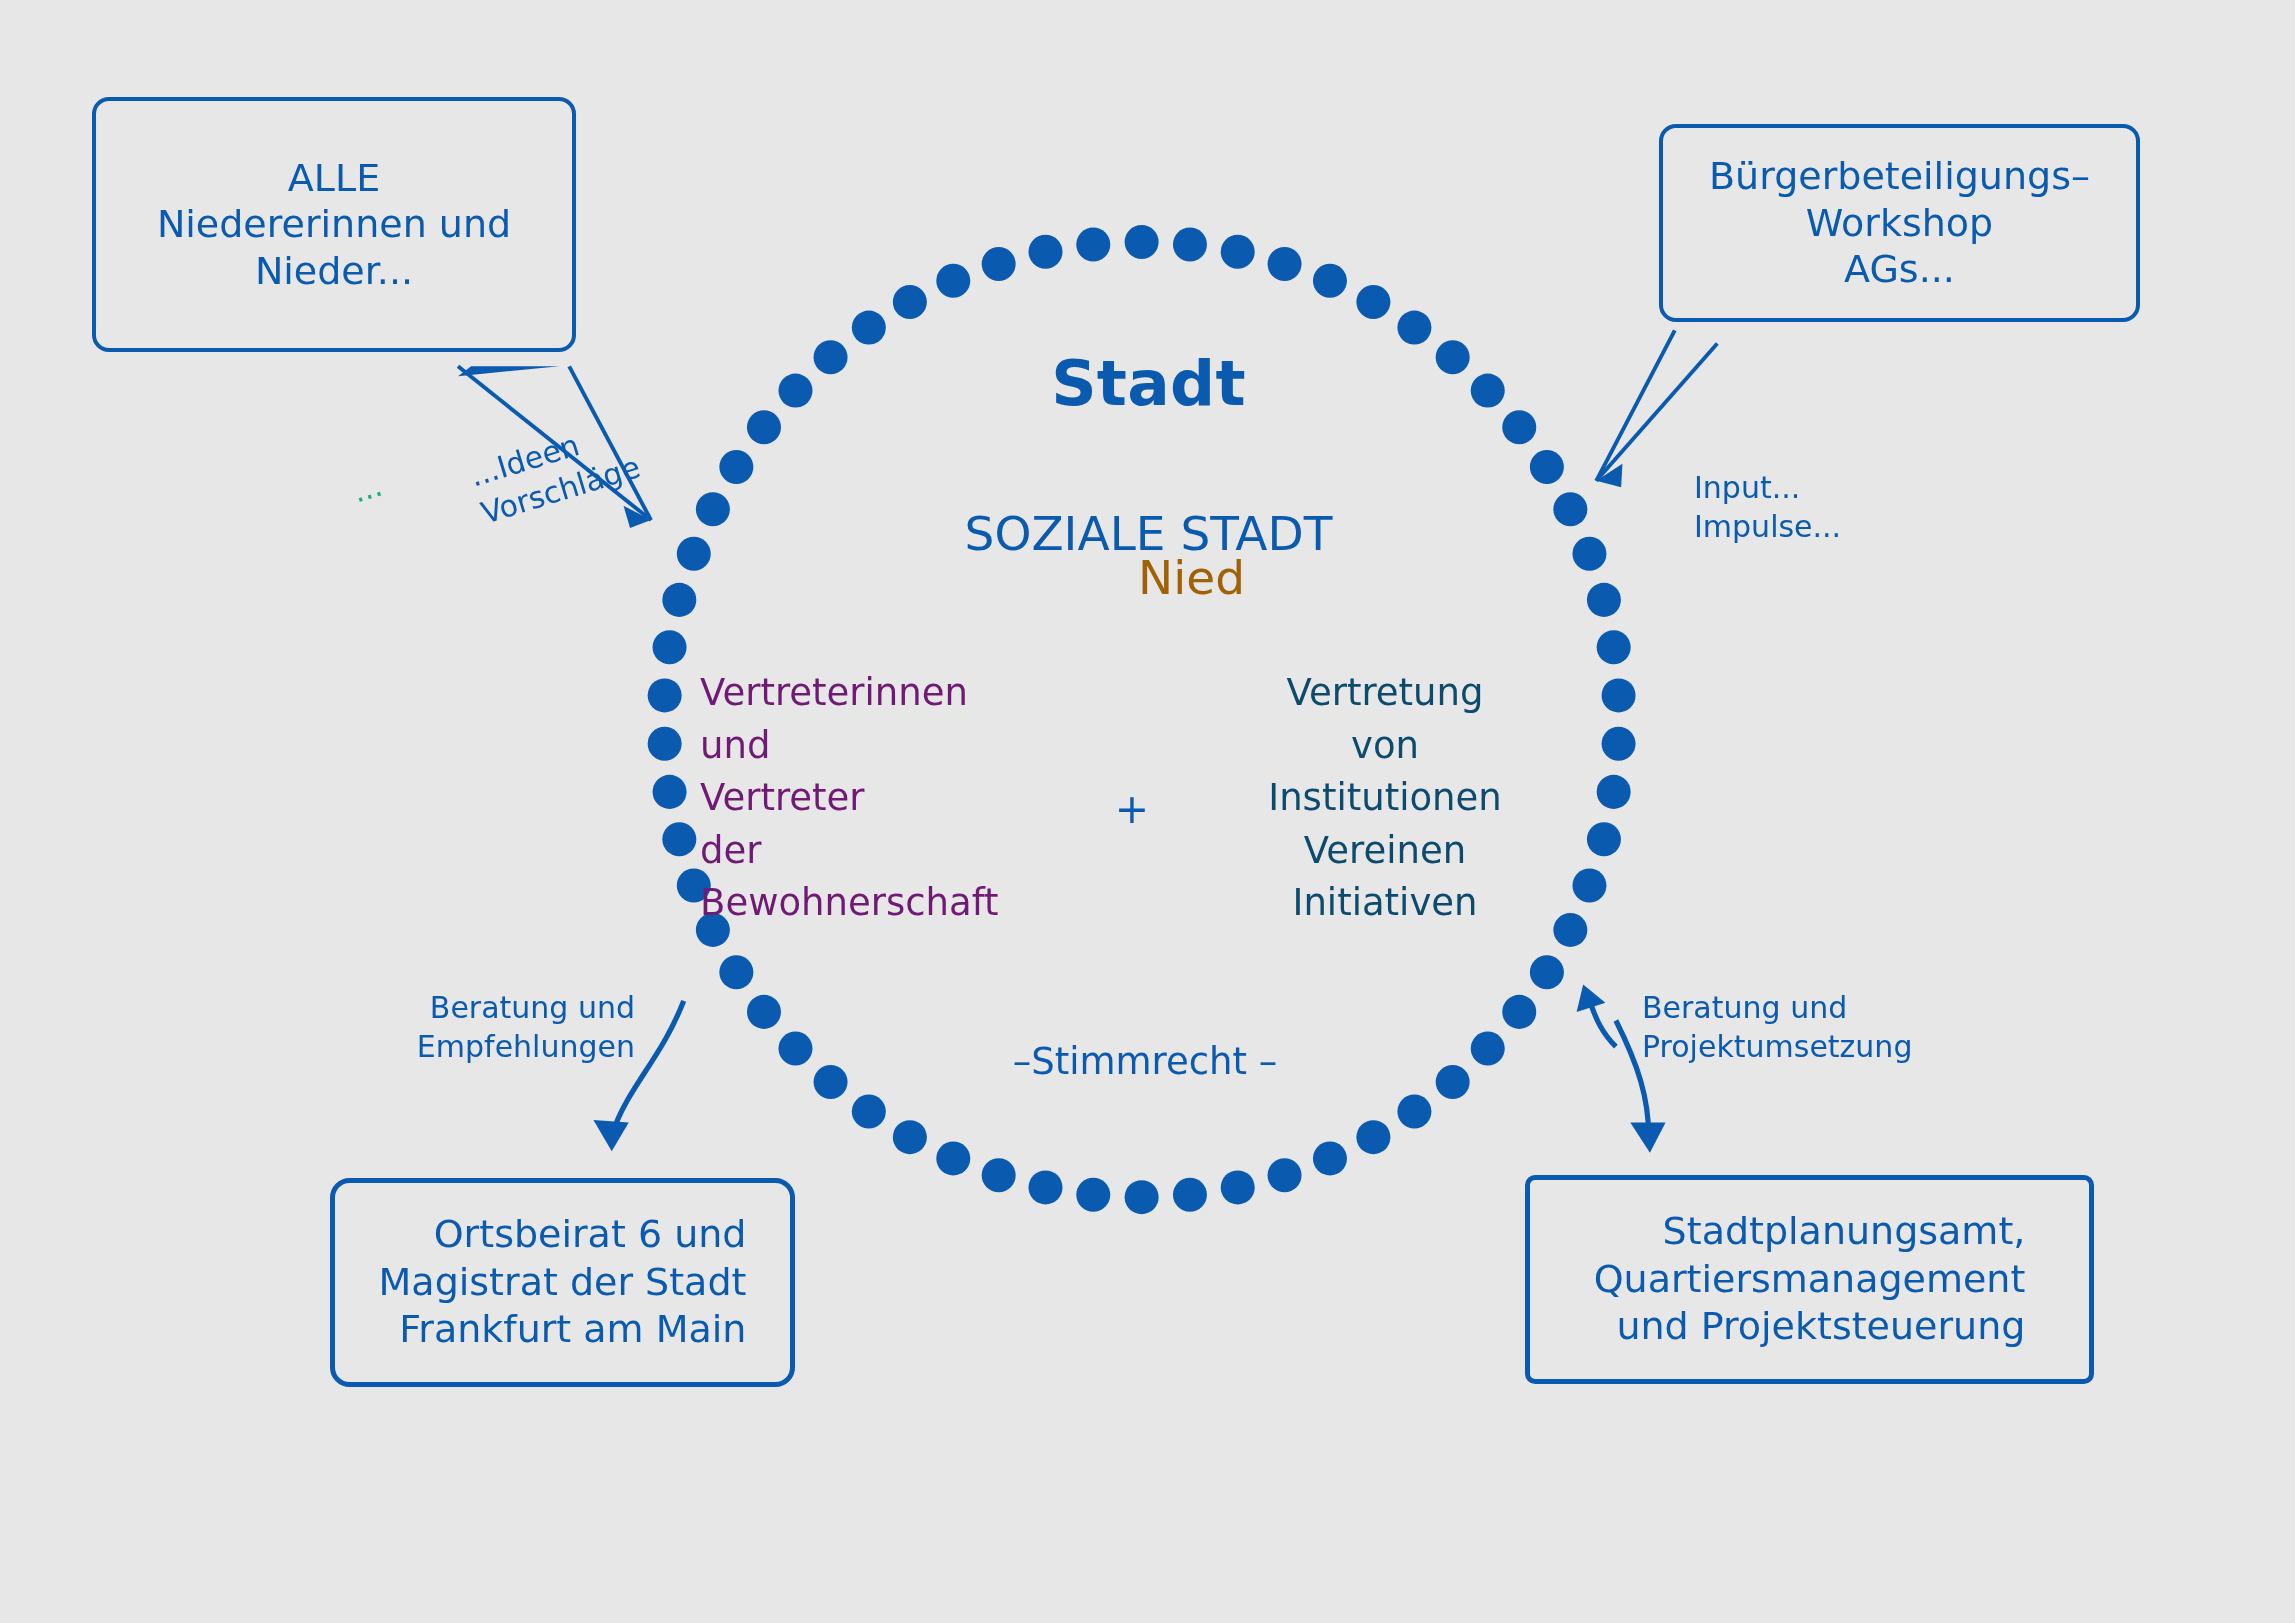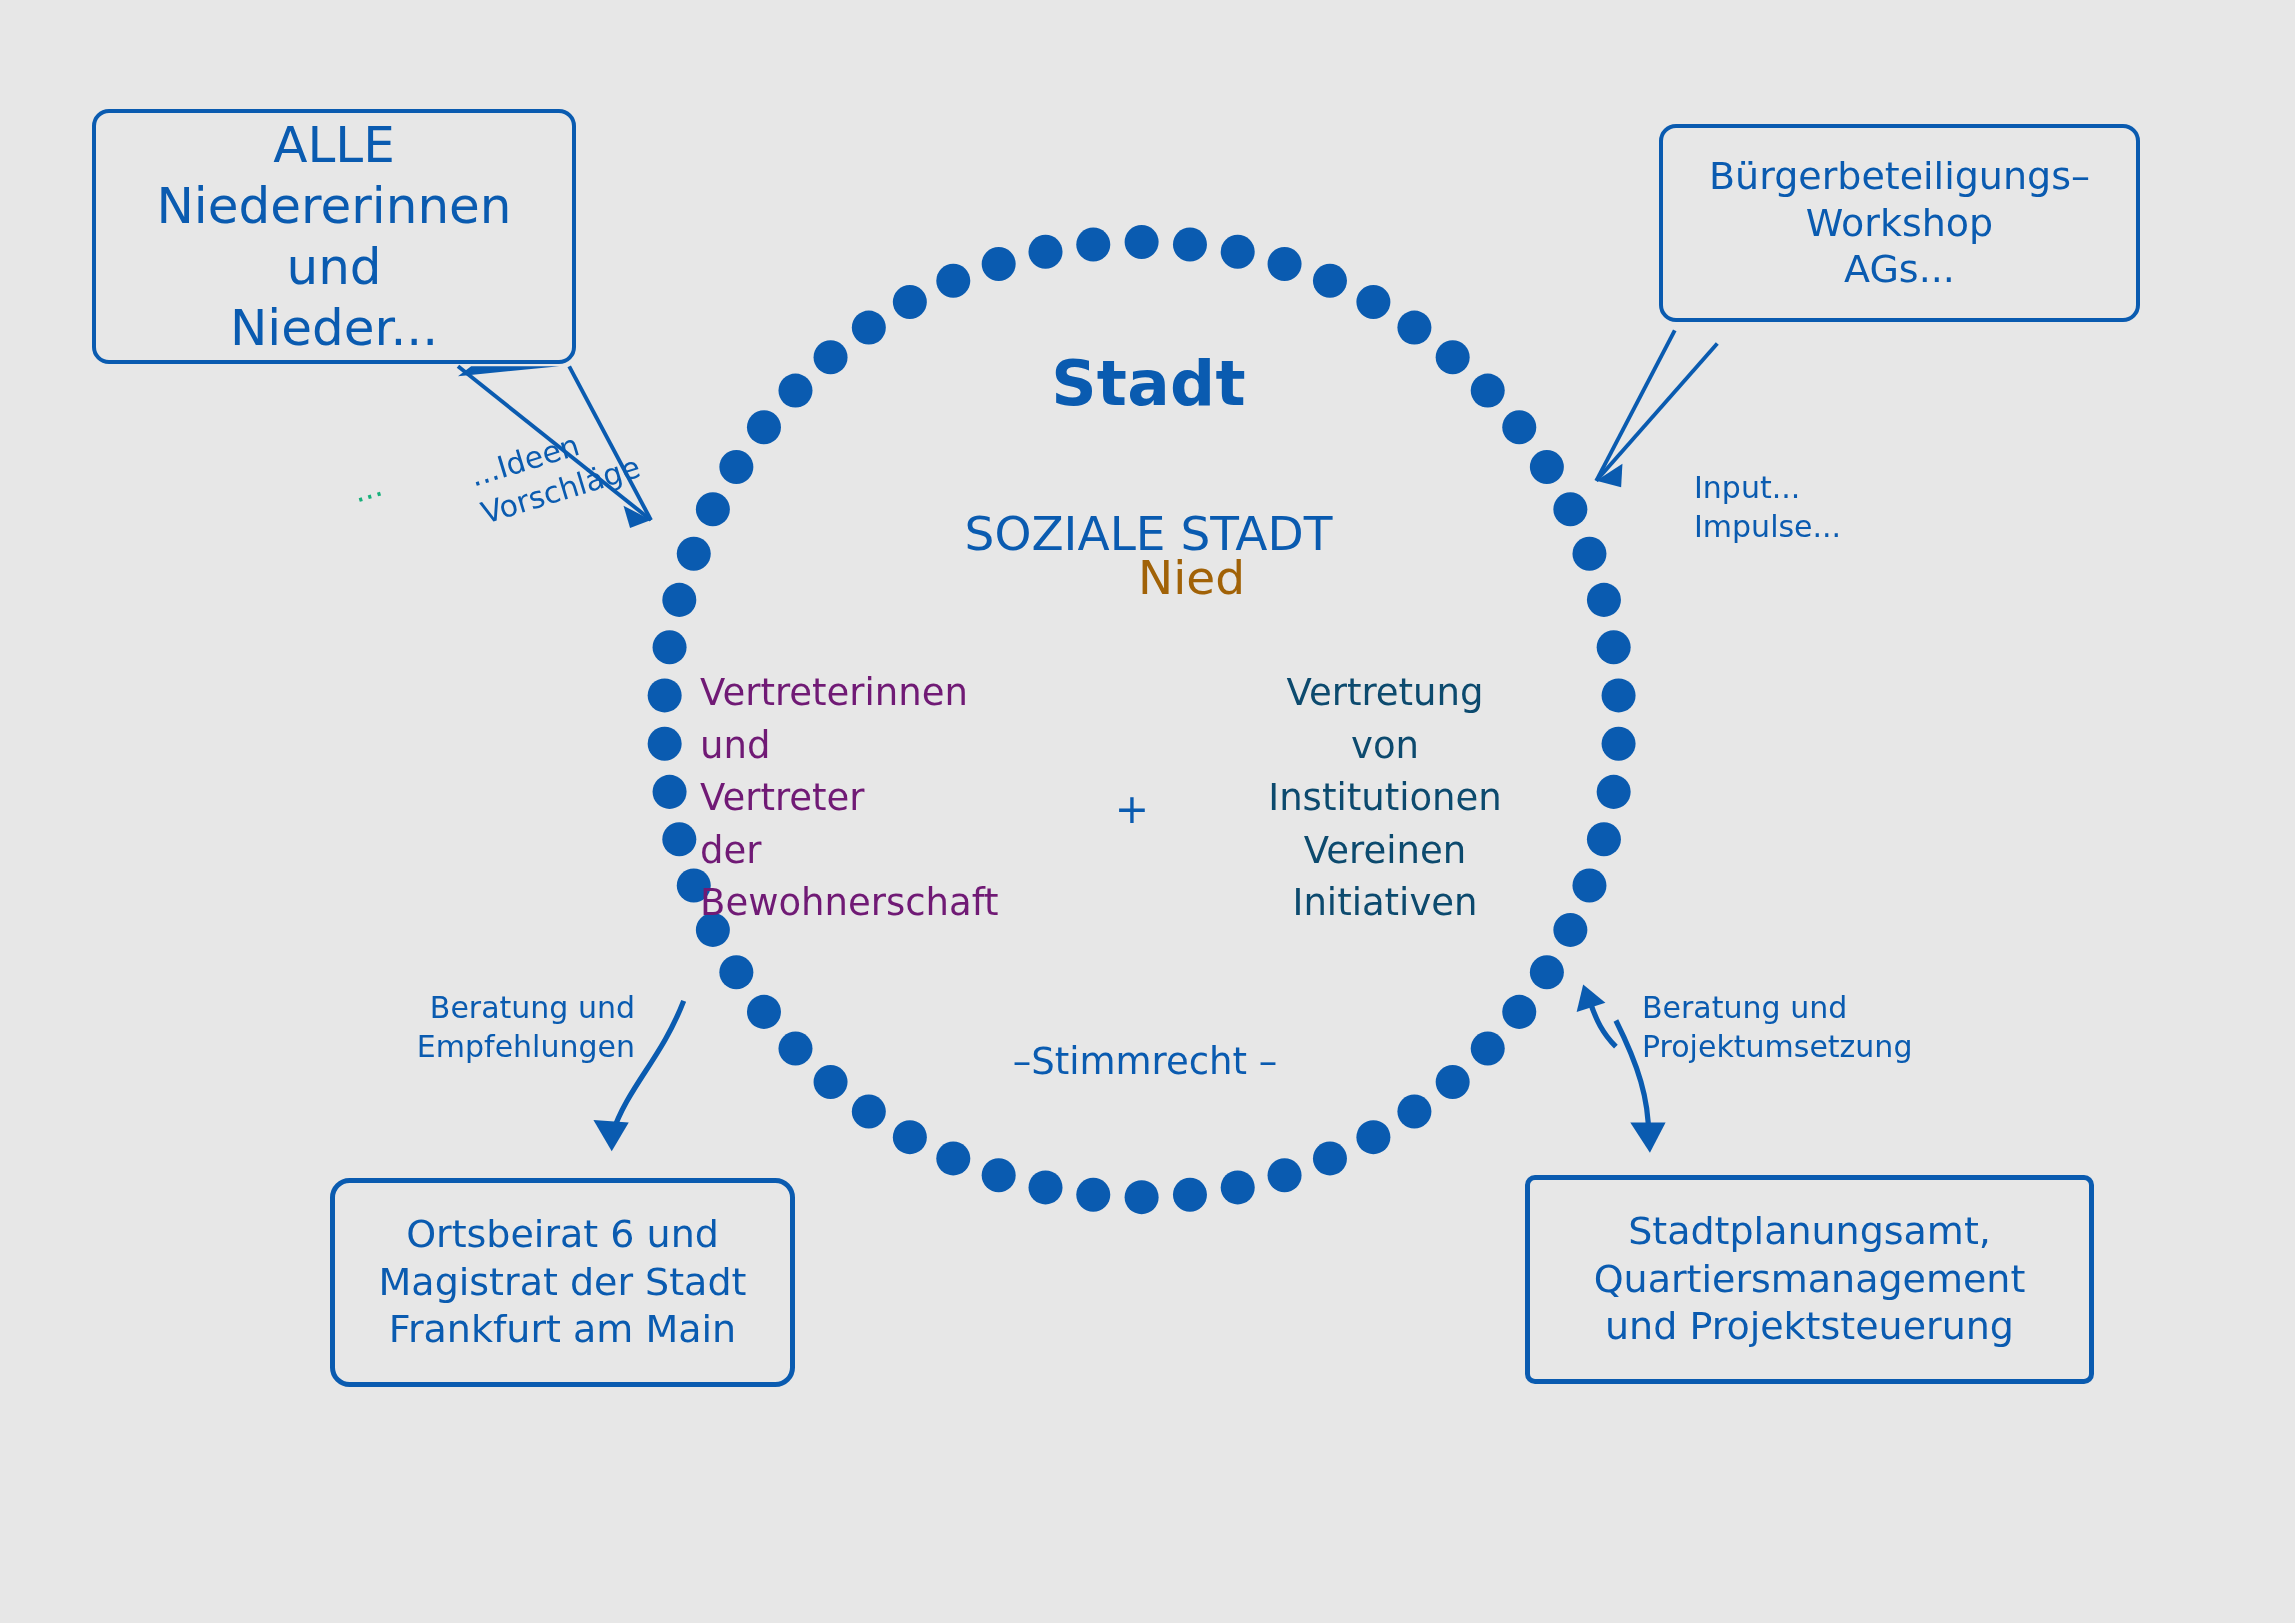--- a/index.html
+++ b/index.html
@@ -40,21 +40,21 @@
     background: #e7e7e7;
     border-radius: 19.6px;
     box-sizing: border-box;
     display: flex;
     align-items: center;
     justify-content: center;
     text-align: center;
     color: #0a5bb0;
     line-height: 1.25;
   }
-  .box-text { padding: 2.6px 13px; white-space: pre-line; }
+  .box-text { padding: 2.6px 13px; white-space: pre-line; text-align: right; }
 
   
   .center-title {
     position: absolute;
     left: 772px;
     top: 347px;
     width: 753px;
     text-align: center;
     font-size: 63px;
     font-weight: bold;
@@ -252,21 +252,21 @@
     <path d="M 1045 1530 C 1010 1620 960 1660 935 1735" stroke="#0a5bb0" stroke-width="8" fill="none"></path>
     <path d="M 935 1760 l -28 -48 l 54 4 z" fill="#0a5bb0"></path>
 
     <path d="M 2470 1560 C 2505 1630 2520 1680 2520 1735" stroke="#0a5bb0" stroke-width="8" fill="none"></path>
     <path d="M 2522 1762 l -30 -46 l 54 0 z" fill="#0a5bb0"></path>
 
     <path d="M 2430 1530 C 2440 1560 2450 1580 2470 1600" stroke="#0a5bb0" stroke-width="8" fill="none"></path>
     <path d="M 2420 1505 l 34 28 l -44 14 z" fill="#0a5bb0"></path>
   </svg>
 
-  <div class="bubble" style="left:92px; top:109px; width:484px; height:255px; font-size:50px;">
+  <div class="bubble" style="left:92px; top:97px; width:484px; height:255px; font-size:38px;">
     <div class="bubble-text">ALLE
 Niedererinnen und
 Nieder...</div>
   </div>
 
   <div class="bubble" style="left:1659px; top:124px; width:481px; height:198px; font-size:38px;">
     <div class="bubble-text">Bürgerbeteiligungs–
 Workshop
 AGs...</div>
   </div>

